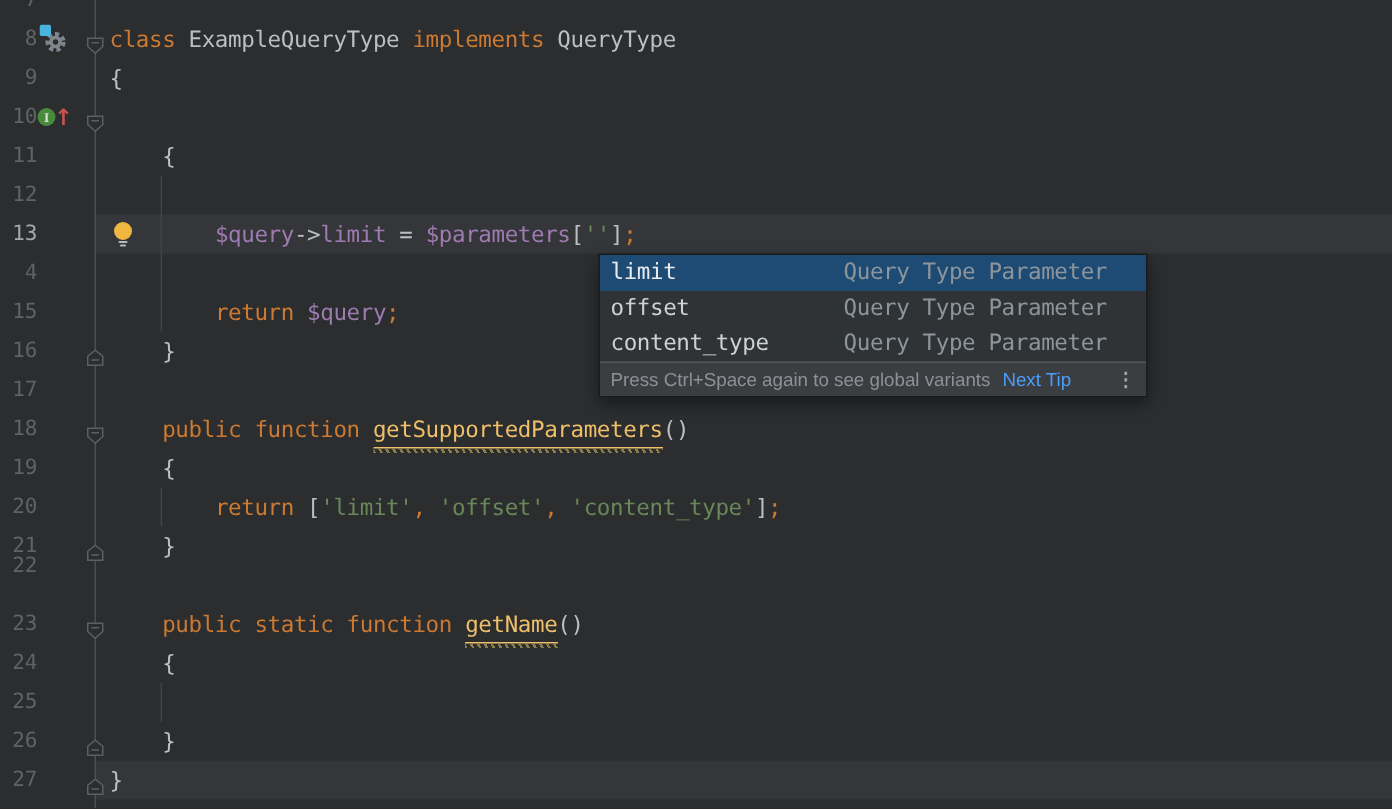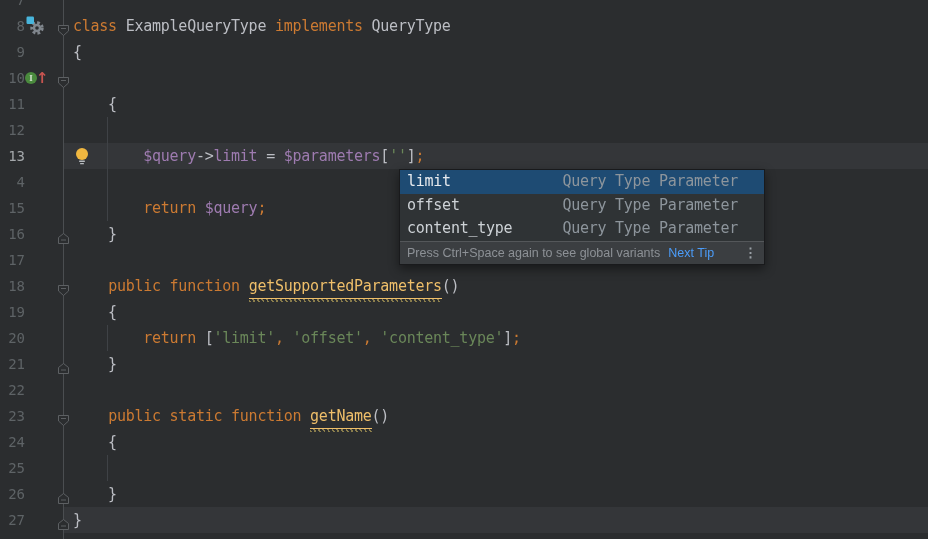--- a/index.html
+++ b/index.html
@@ -195,21 +195,21 @@
         <div class="code-text"><span class="tk-p">        </span><span class="tk-k">return</span><span class="tk-p"> [</span><span class="tk-g">'limit'</span><span class="tk-u">,</span><span class="tk-p"> </span><span class="tk-g">'offset'</span><span class="tk-u">,</span><span class="tk-p"> </span><span class="tk-g">'content_type'</span><span class="tk-p">]</span><span class="tk-u">;</span></div>
       </div>
       <div class="code-row" style="top: 351px;">
         <div class="line-num">21</div>
         <div class="fold-slot"><svg width="13" height="13" viewBox="0 0 13 13">
      <polygon points="1.5,5.5 6.5,1.5 11.5,5.5 11.5,11.5 1.5,11.5" fill="#2b2d2f" stroke="#5d6063" stroke-width="1"></polygon>
      <line x1="4" y1="8" x2="9" y2="8" stroke="#5d6063" stroke-width="1"></line>
           </svg></div>
         <div class="code-text"><span class="tk-p">    }</span></div>
       </div>
-      <div class="code-row" style="top: 377px;">
+      <div class="code-row" style="top: 364px;">
         <div class="line-num">22</div>
         <div class="code-text"></div>
       </div>
       <div class="code-row" style="top: 403px;">
         <div class="line-num">23</div>
         <div class="fold-slot"><svg width="13" height="13" viewBox="0 0 13 13">
      <polygon points="1.5,1.5 11.5,1.5 11.5,7 6.5,11.5 1.5,7" fill="#2b2d2f" stroke="#5d6063" stroke-width="1"></polygon>
      <line x1="4" y1="4.5" x2="9" y2="4.5" stroke="#5d6063" stroke-width="1"></line>
           </svg></div>
         <div class="code-text"><span class="tk-p">    </span><span class="tk-k">public</span><span class="tk-p"> </span><span class="tk-k">static</span><span class="tk-p"> </span><span class="tk-k">function</span><span class="tk-p"> </span><span class="tk-m">getName</span><span class="tk-p">()</span></div>

